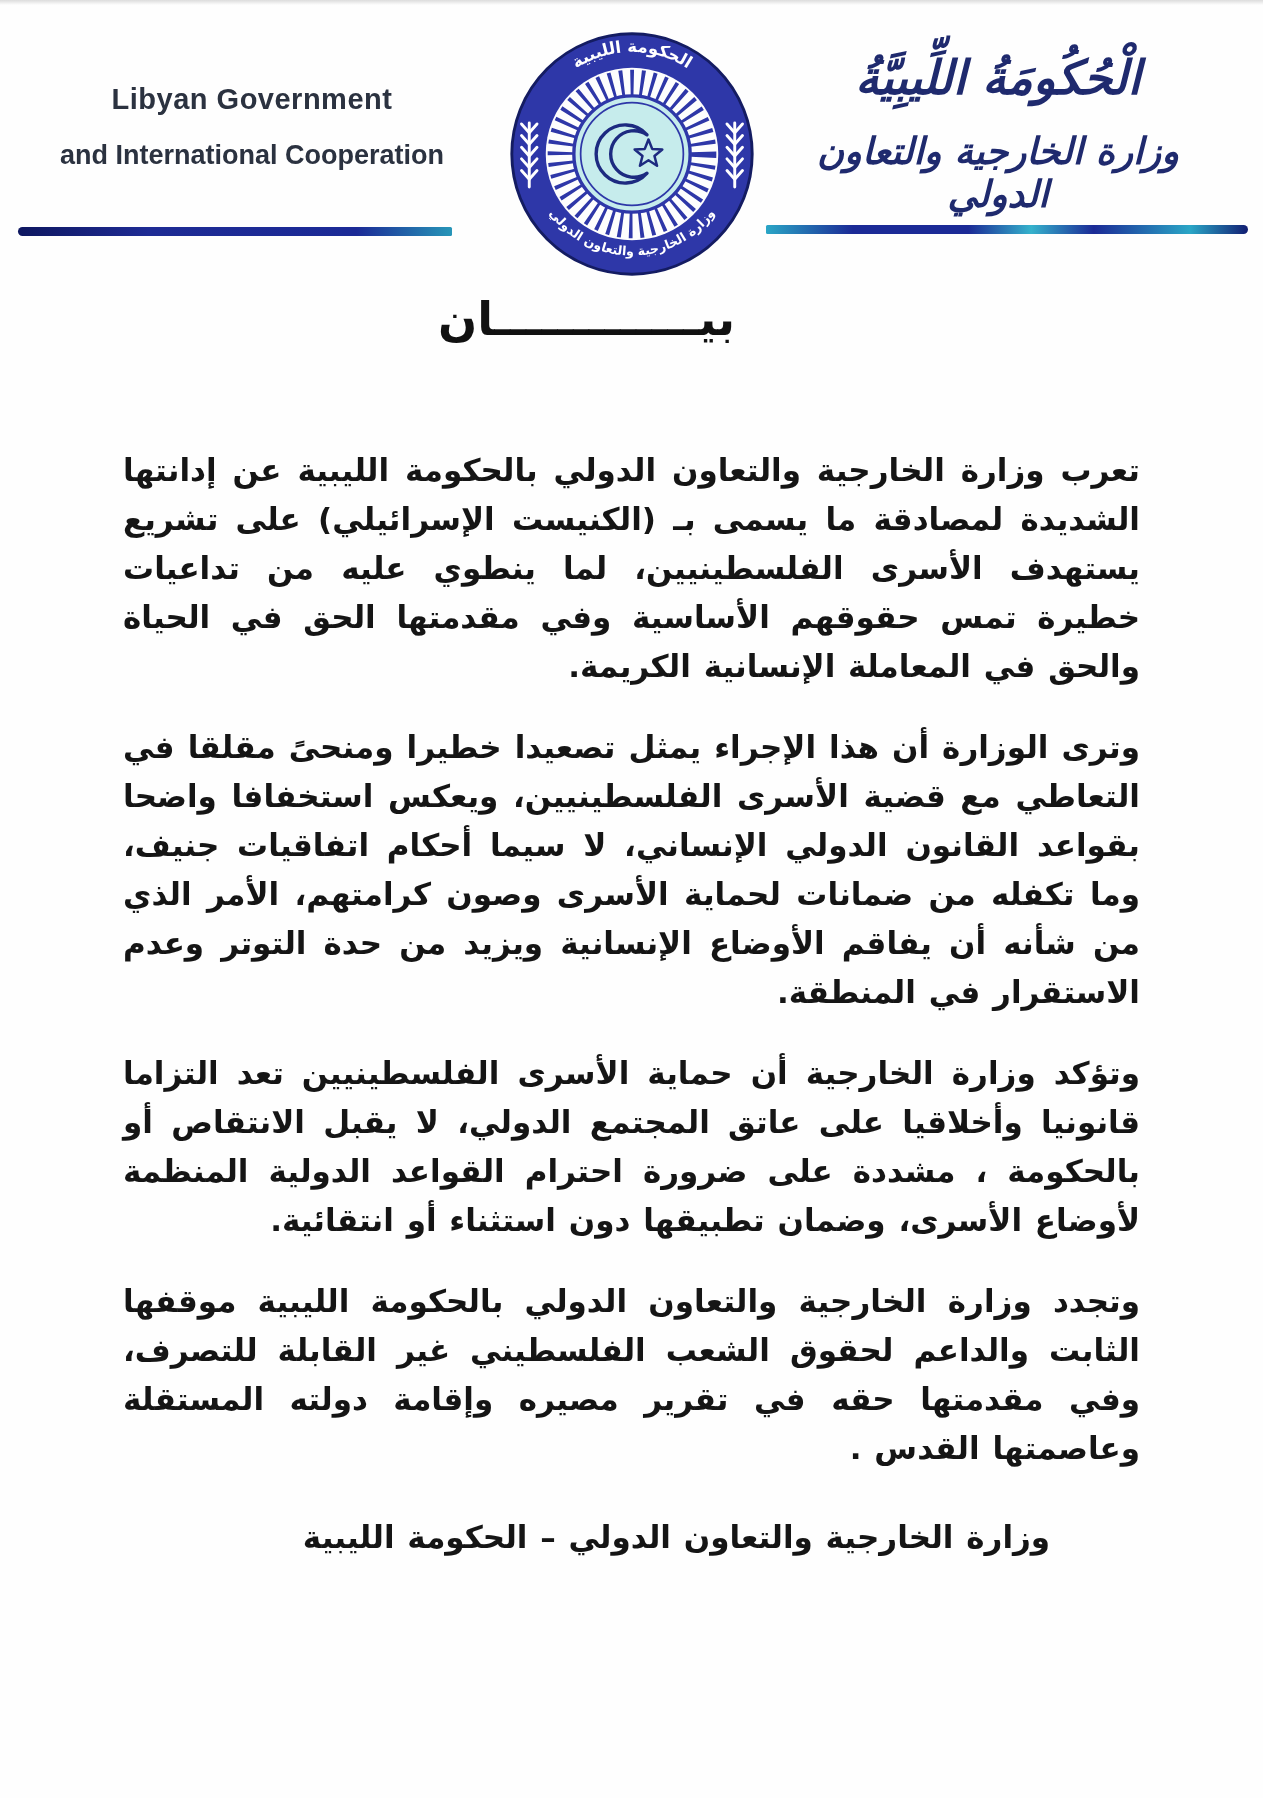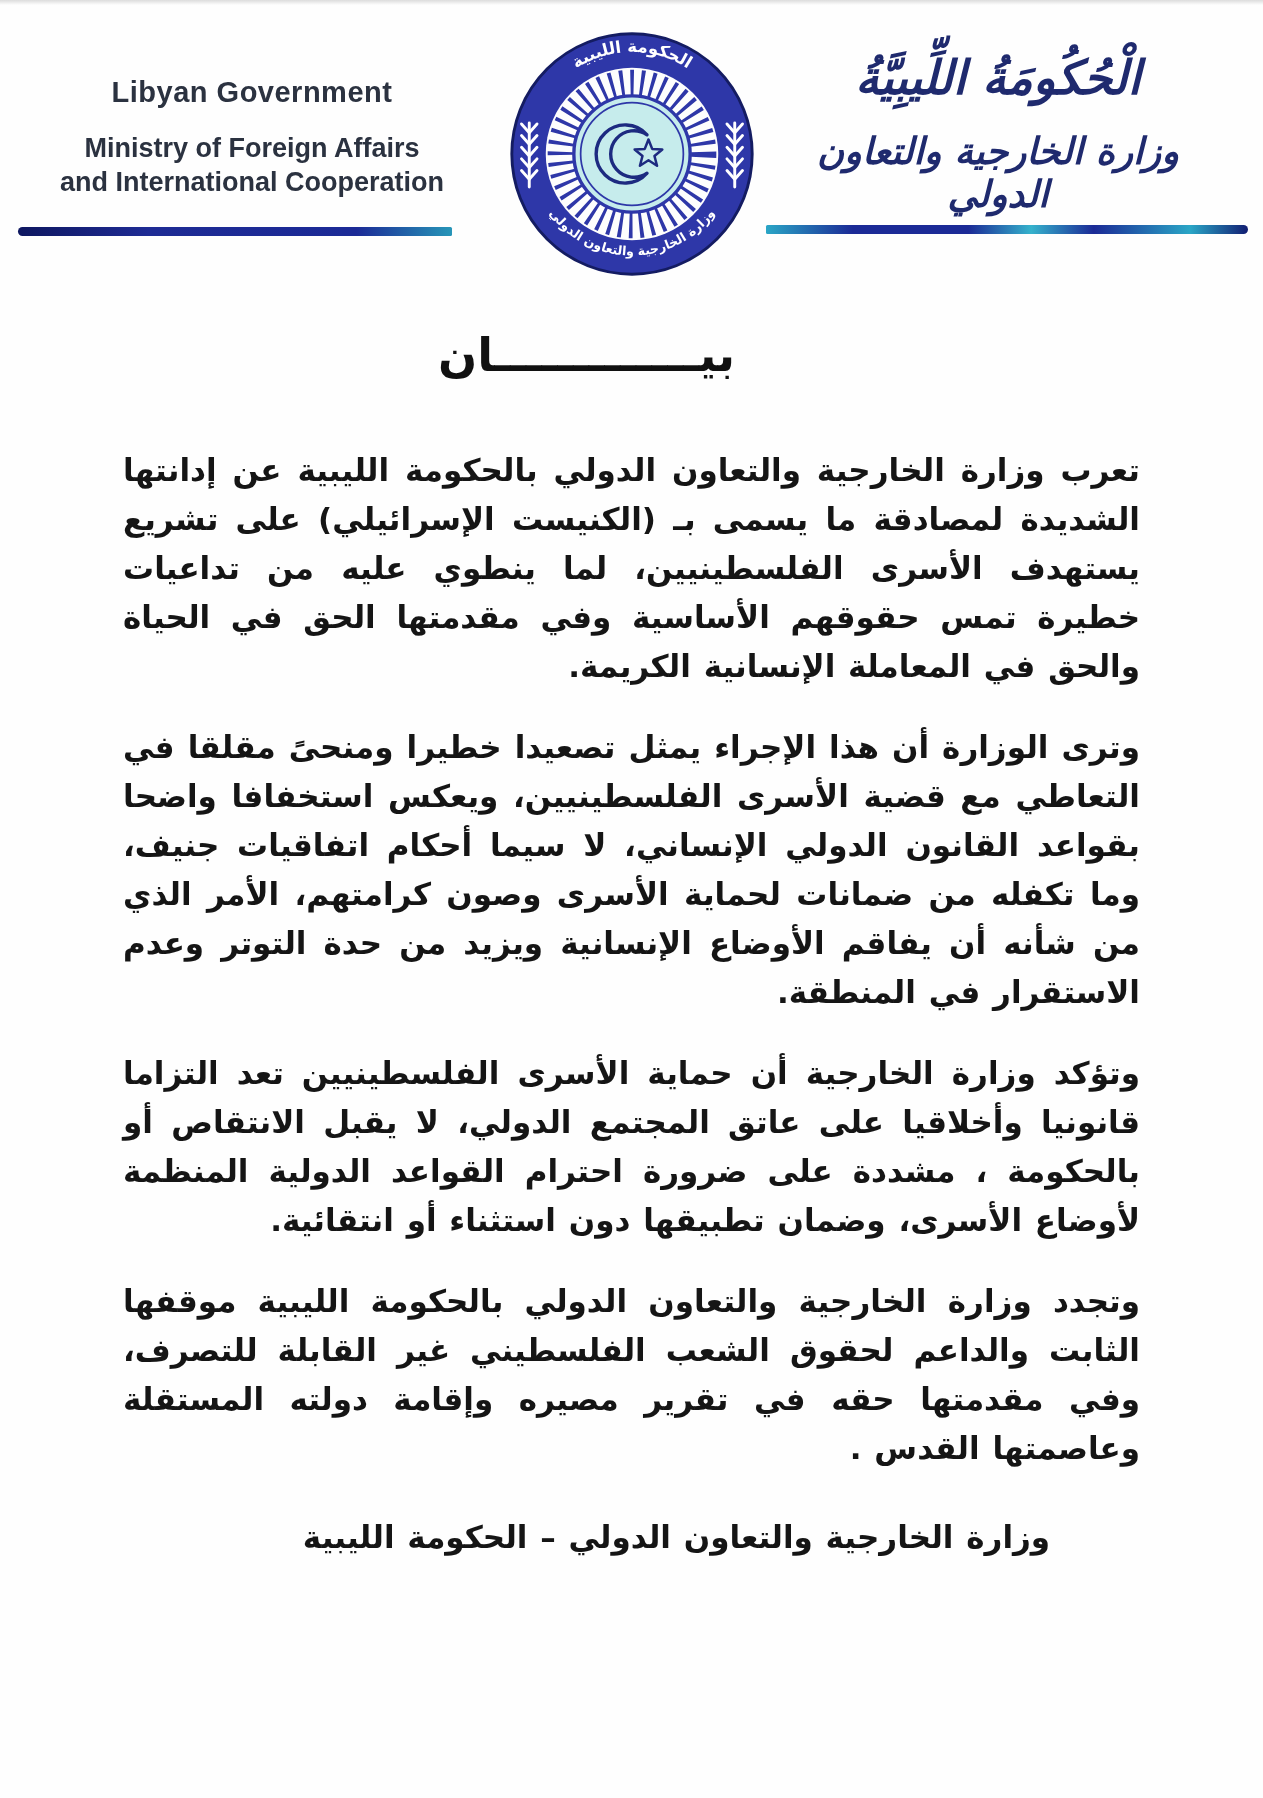--- a/index.html
+++ b/index.html
@@ -13,21 +13,21 @@
   .scan-edge{
     position:absolute;top:0;left:0;right:0;height:5px;
     background:linear-gradient(#dcdcdc,rgba(255,255,255,0));
   }
   
   .header-english{
     position:absolute;left:52px;top:76px;width:400px;
     text-align:center;color:#2b3240;
     font-family:"Liberation Sans", sans-serif;font-weight:bold;
   }
-  .header-english .en-line1{font-size:29px;letter-spacing:.5px;margin-bottom:22px;}
+  .header-english .en-line1{font-size:29px;letter-spacing:.5px;margin-bottom:22px;margin-top:7px;}
   .header-english .en-line2{font-size:27px;line-height:34px;}
   .header-english .en-line3{font-size:27px;line-height:34px;}
   .header-arabic{
     position:absolute;right:30px;top:48px;width:470px;
     direction:rtl;text-align:center;color:#1f2a6e;font-style:italic;
   }
   .header-arabic .ar-gov{font-size:47px;font-weight:bold;line-height:60px;}
   .header-arabic .ar-ministry{font-size:37px;font-weight:bold;margin-top:22px;}
   .rule{position:absolute;height:9px;border-radius:5px;}
   .rule-left{
@@ -38,21 +38,21 @@
   .rule-right{
     top:225px;left:766px;width:482px;
     background:linear-gradient(90deg,#2aa6c6,#1b2a96 18%,#1b2a96 42%,#35b2cc 55%,#1b2a96 68%,#2aa6c6 88%,#121d72);
     border-radius:2px 6px 6px 2px;
   }
   .logo{position:absolute;left:506px;top:28px;width:252px;height:252px;}
   
   .doc-title{
     position:absolute;top:292px;left:0;right:90px;
     direction:rtl;text-align:center;
-    font-size:46px;font-weight:bold;color:#111;margin-top:36px;
+    font-size:46px;font-weight:bold;color:#111;
   }
   .doc-body{
     position:absolute;top:438px;left:123px;right:123px;
     direction:rtl;text-align:justify;
     font-size:31px;font-weight:bold;color:#151515;line-height:49px;
     word-spacing:2px;
   }
   .doc-body p{margin:8px 0 32px 0;}
   .signature{
     direction:rtl;text-align:center;
@@ -61,21 +61,20 @@
   }
 </style>
 </head>
 <body>
 
 <div class="page">
   <div class="scan-edge"></div>
 
   <div class="header-english">
     <div class="en-line1">Libyan Government</div>
-    <div class="en-line2">Ministry of Foreign Affairs</div>
     <div class="en-line3">and International Cooperation</div>
   </div>
 
   <div class="header-arabic">
     <div class="ar-gov">الْحُكُومَةُ اللِّيبِيَّةُ</div>
     <div class="ar-ministry">وزارة الخارجية والتعاون الدولي</div>
   </div>
 
   <div class="rule rule-left"></div>
   <div class="rule rule-right"></div>

